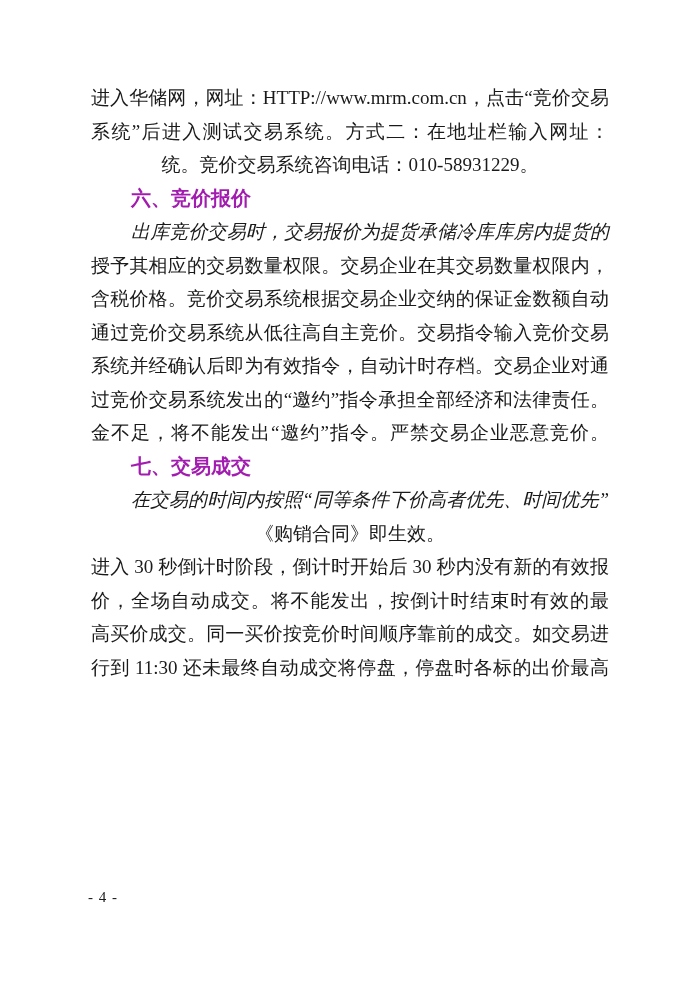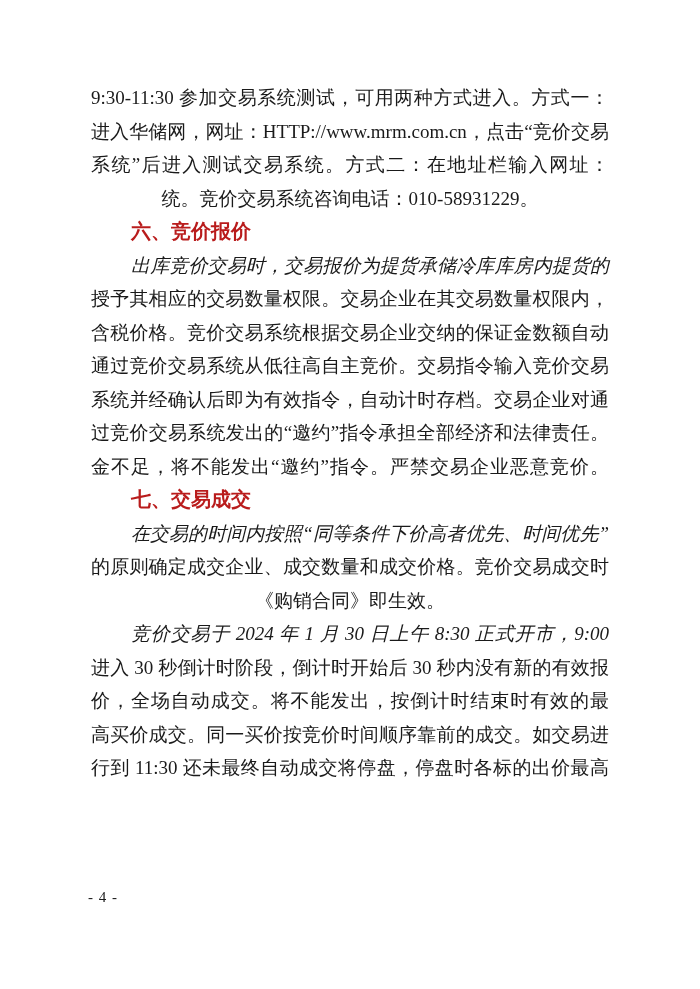--- a/index.html
+++ b/index.html
@@ -33,55 +33,52 @@
     text-justify: inter-character;
   }
   .line.indent {
     padding-left: 40px;
     font-style: italic;
   }
   .heading {
     font-family: "Liberation Sans", "DejaVu Sans", sans-serif;
     font-weight: 700;
     font-size: 20px;
-    color: #b91c1c;
+    color: #a21caf;
     height: 33.5px;
     line-height: 33.5px;
     padding-left: 40px;
   }
   .footer {
     position: absolute;
     left: 88px;
     top: 889px;
     font-size: 15px;
     letter-spacing: 1px;
     color: #1a1a1a;
   }
 </style>
 </head>
 <body>
 
 <div class="page">
   <div class="content" id="doc-content">
-      <div class="line justify">9:30-11:30 参加交易系统测试，可用两种方式进入。方式一：</div>
       <div class="line justify">进入华储网，网址：HTTP://www.mrm.com.cn，点击“竞价交易</div>
       <div class="line justify">系统”后进入测试交易系统。方式二：在地址栏输入网址：</div>
       <div class="line">统。竞价交易系统咨询电话：010-58931229。</div>
       <div class="heading">六、竞价报价</div>
       <div class="line justify indent">出库竞价交易时，交易报价为提货承储冷库库房内提货的</div>
       <div class="line justify">授予其相应的交易数量权限。交易企业在其交易数量权限内，</div>
       <div class="line justify">含税价格。竞价交易系统根据交易企业交纳的保证金数额自动</div>
       <div class="line justify">通过竞价交易系统从低往高自主竞价。交易指令输入竞价交易</div>
       <div class="line justify">系统并经确认后即为有效指令，自动计时存档。交易企业对通</div>
       <div class="line justify">过竞价交易系统发出的“邀约”指令承担全部经济和法律责任。</div>
       <div class="line justify">金不足，将不能发出“邀约”指令。严禁交易企业恶意竞价。</div>
       <div class="heading">七、交易成交</div>
       <div class="line justify indent">在交易的时间内按照“同等条件下价高者优先、时间优先”</div>
-      <div class="line justify">的原则确定成交企业、成交数量和成交价格。竞价交易成交时</div>
       <div class="line">《购销合同》即生效。</div>
-      <div class="line justify indent">竞价交易于 2024 年 1 月 30 日上午 8:30 正式开市，9:00</div>
       <div class="line justify">进入 30 秒倒计时阶段，倒计时开始后 30 秒内没有新的有效报</div>
       <div class="line justify">价，全场自动成交。将不能发出，按倒计时结束时有效的最</div>
       <div class="line justify">高买价成交。同一买价按竞价时间顺序靠前的成交。如交易进</div>
       <div class="line justify">行到 11:30 还未最终自动成交将停盘，停盘时各标的出价最高</div>
     </div>
   <div class="footer">- 4 -</div>
 </div>
 
 </body></html>

